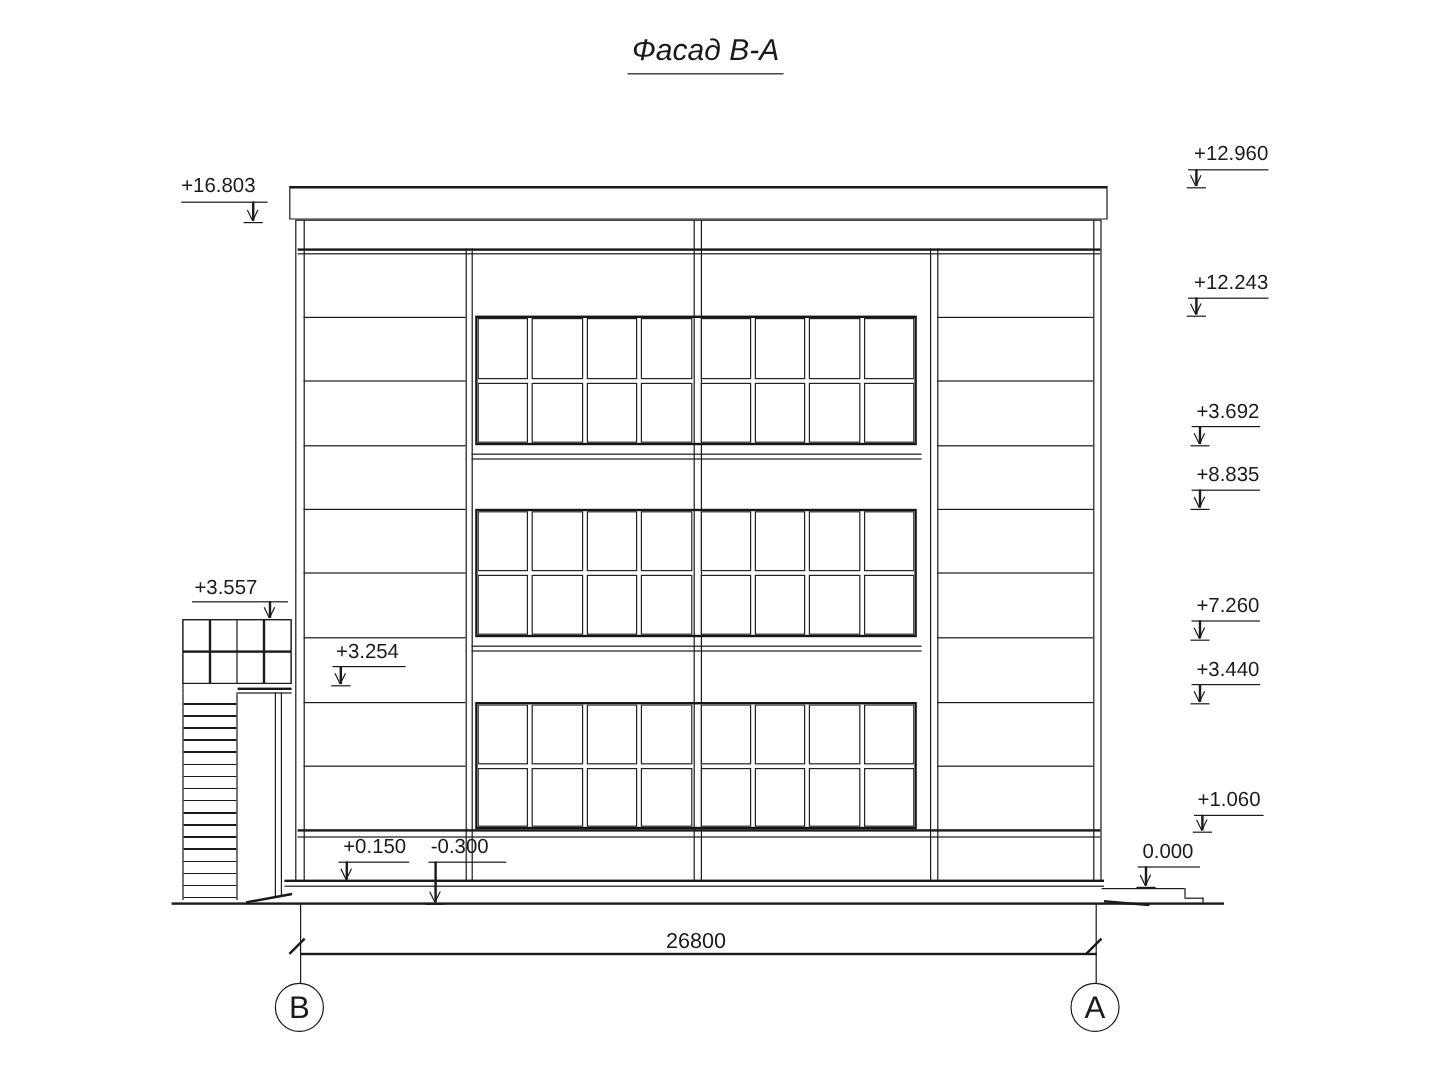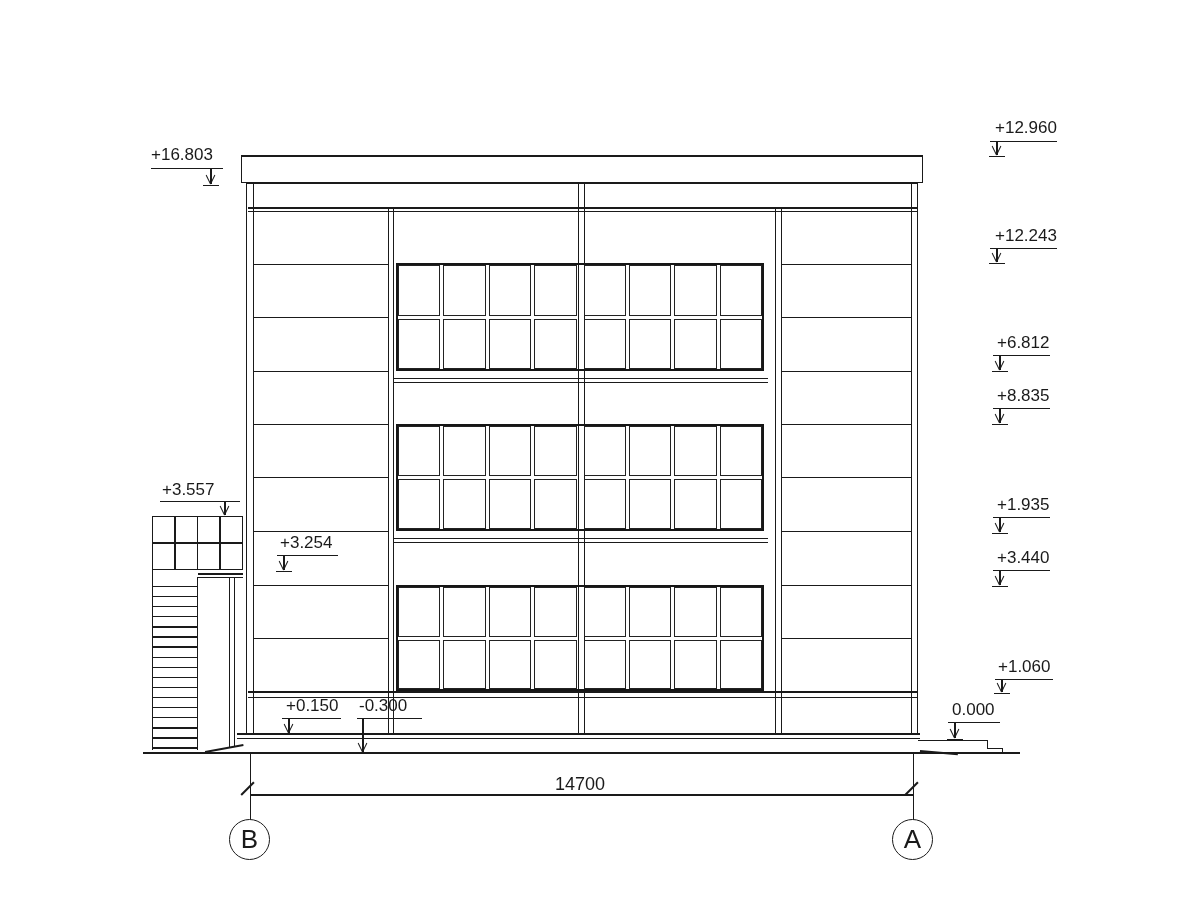--- a/index.html
+++ b/index.html
@@ -147,20 +147,21 @@
       <div class="ln" style="left: 1001.4px; top: 679px; width: 1.2px; height: 13px;"></div>
       <div class="ln" style="left: 1001.4px; top: 682px; width: 1.2px; height: 10px; transform: rotate(26deg); transform-origin: 50% 100%;"></div>
       <div class="ln" style="left: 1001.4px; top: 682px; width: 1.2px; height: 10px; transform: rotate(-26deg); transform-origin: 50% 100%;"></div>
       <div class="ln" style="left: 994px; top: 692.5px; width: 16px; height: 1.2px;"></div>
       <div class="ln" style="left: 954.4px; top: 722px; width: 1.2px; height: 16px;"></div>
       <div class="ln" style="left: 954.4px; top: 728px; width: 1.2px; height: 10px; transform: rotate(26deg); transform-origin: 50% 100%;"></div>
       <div class="ln" style="left: 954.4px; top: 728px; width: 1.2px; height: 10px; transform: rotate(-26deg); transform-origin: 50% 100%;"></div>
       <div class="ln" style="left: 947px; top: 738.5px; width: 16px; height: 1.2px;"></div>
     </div>
 
+  <div id="title">Фасад В-А</div>
 
   <div class="parapet"></div>
   <div class="wall"></div>
 
   <div class="win-group" style="top:263px;height:108px">
     <div class="win-half">
         <div class="win-cell"></div>
         <div class="win-cell"></div>
         <div class="win-cell"></div>
         <div class="win-cell"></div>
@@ -241,28 +242,28 @@
   <div class="stairs"></div>
 
   <div class="elab" style="left:151px;top:146px">+16.803</div>
   <div class="elab" style="left:162px;top:481px">+3.557</div>
   <div class="elab" style="left:280px;top:534px">+3.254</div>
   <div class="elab" style="left:286px;top:697px">+0.150</div>
   <div class="elab" style="left:359px;top:697px">-0.300</div>
 
   <div class="elab" style="left:995px;top:119px">+12.960</div>
   <div class="elab" style="left:995px;top:227px">+12.243</div>
-  <div class="elab" style="left:997px;top:334px">+6.812</div>
+  <div class="elab" style="left:997px;top:334px">+3.692</div>
   <div class="elab" style="left:997px;top:387px">+8.835</div>
-  <div class="elab" style="left:997px;top:496px">+1.935</div>
+  <div class="elab" style="left:997px;top:496px">+7.260</div>
   <div class="elab" style="left:997px;top:549px">+3.440</div>
   <div class="elab" style="left:998px;top:658px">+1.060</div>
   <div class="elab" style="left:952px;top:701px">0.000</div>
 
-  <div id="dim-label">14700</div>
+  <div id="dim-label">26800</div>
 
   <div class="axis-circle" style="left:229px;top:819px">
     <span>В</span>
   </div>
   <div class="axis-circle" style="left:892px;top:819px">
     <span>А</span>
   </div>
 </div>
 
 </body></html>

